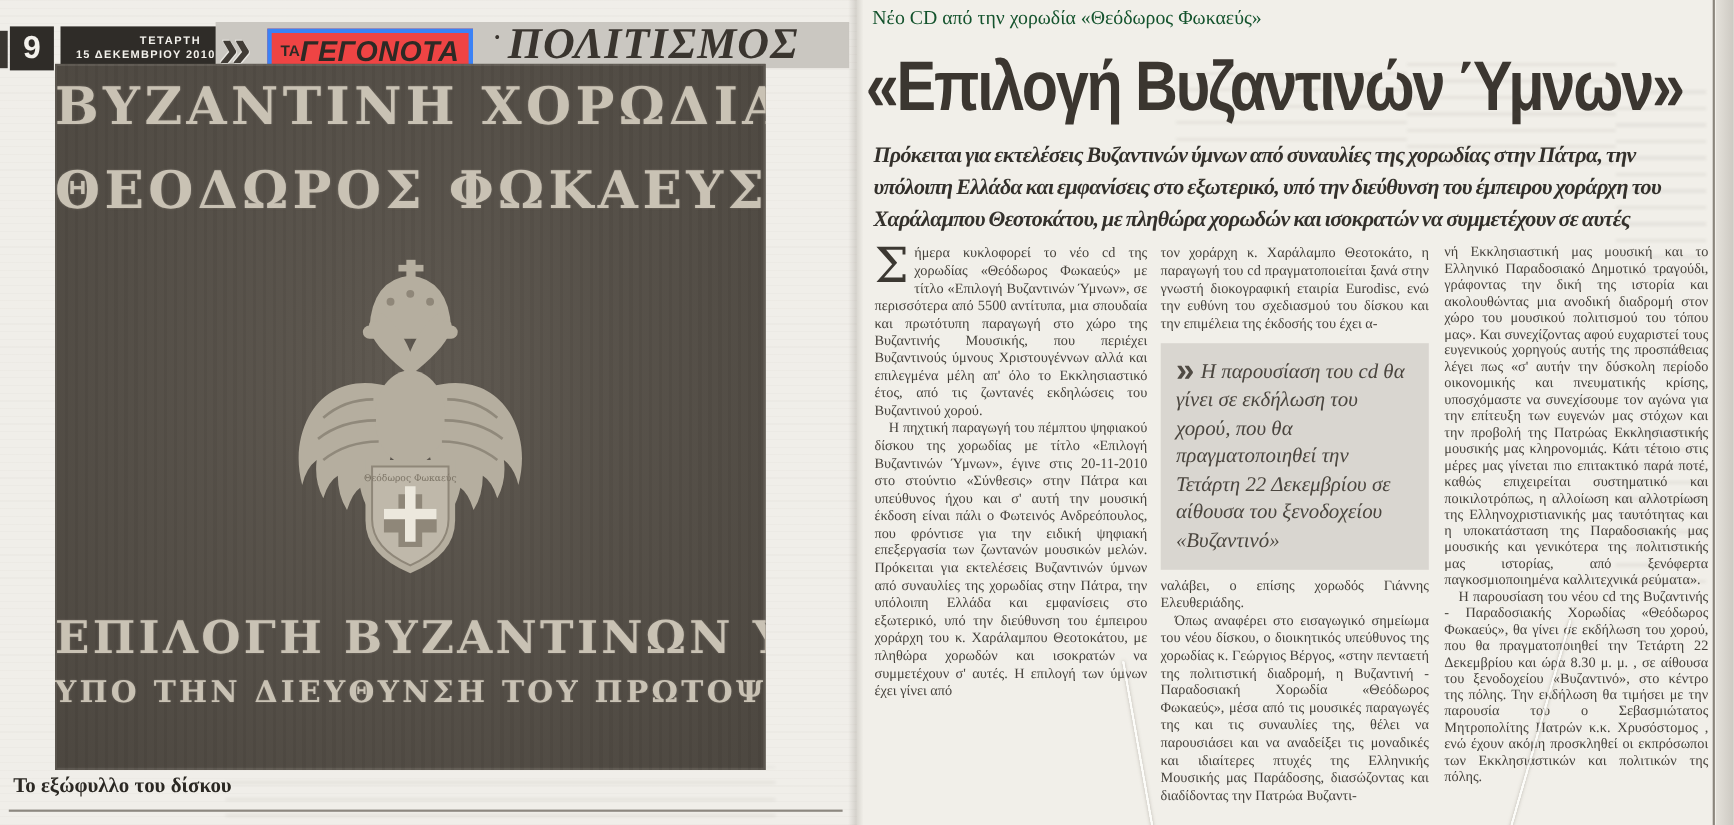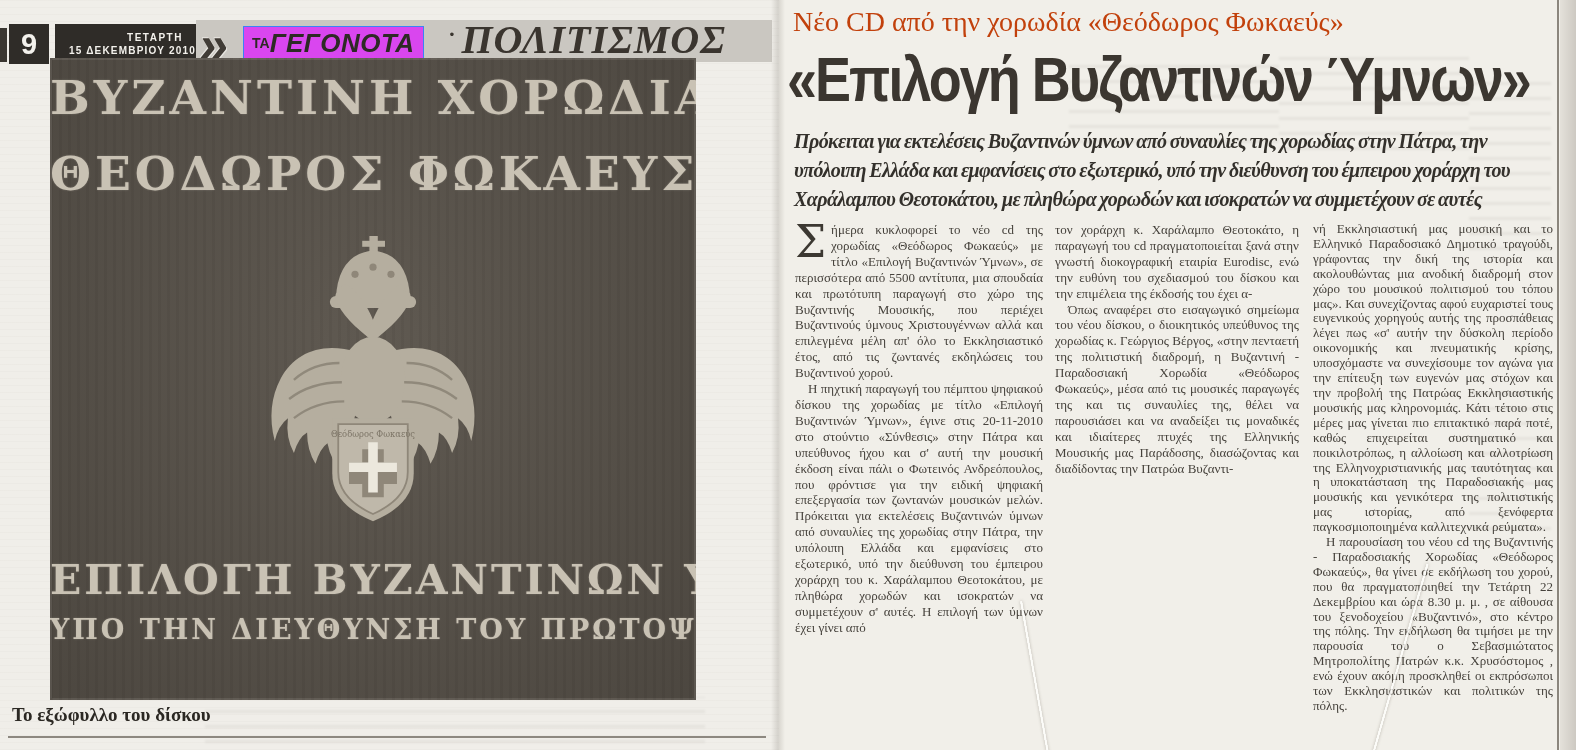--- a/index.html
+++ b/index.html
@@ -18,22 +18,22 @@
   .date-box{position:absolute;left:55px;top:24px;width:186px;height:40px;background:#2f2c28;
     color:#f3f1ec;font-family:"Liberation Sans",sans-serif;font-weight:bold;
     display:flex;flex-direction:column;justify-content:center;padding-left:14px;box-sizing:border-box;}
   .date-box .d1{font-size:10px;letter-spacing:1.5px;text-align:center;}
   .date-box .d2{font-size:10px;letter-spacing:1.2px;margin-top:2px;}
 
   .masthead-strip{position:absolute;left:196px;top:20px;width:576px;height:42px;background:#cac7c1;}
   .chevrons{position:absolute;left:200px;top:14px;font-family:"Liberation Sans",sans-serif;
     font-weight:bold;font-size:52px;color:#413c36;transform:skewX(-6deg);
     text-shadow:1px 1px 0 #e8e6e1, -1px -1px 0 #e8e6e1;}
-  .masthead-box{position:absolute;left:243px;top:26px;height:32px;background:#d946ef;
-    border:1px solid #3b82f6;display:flex;align-items:center;padding:0 8px;color:#2d2a25;}
+  .masthead-box{position:absolute;left:243px;top:26px;height:32px;background:#ef4444;
+    border:4px solid #3b82f6;display:flex;align-items:center;padding:0 8px;color:#2d2a25;}
   .masthead-box .ta{font-family:"Liberation Sans",sans-serif;font-weight:bold;font-size:14px;}
   .masthead-box .geg{font-family:"Liberation Sans",sans-serif;font-weight:bold;font-style:italic;
     font-size:26px;letter-spacing:0.5px;}
   .section-title{position:absolute;left:402px;top:16px;font-weight:bold;font-style:italic;
     font-size:40px;letter-spacing:1px;color:#393items430;color:#3a352f;margin-left:47px;}
   .section-title .dot{font-size:22px;vertical-align:12px;margin-right:6px;}
 
   .cd-cover{position:absolute;left:50px;top:58px;width:646px;height:642px;background:#575149;
     box-shadow:0 0 0 2px #6a645c inset;overflow:hidden;}
   .cd-cover .grain{position:absolute;inset:0;background:
@@ -49,21 +49,21 @@
   .byz-l5{top:594px;font-size:27px;letter-spacing:4px;}
   .emblem{position:absolute;left:50%;top:178px;transform:translateX(-50%);}
 
   .cover-caption{position:absolute;left:12px;top:704px;font-weight:bold;font-size:19px;color:#2b2823;}
   .left-rule{position:absolute;left:8px;top:736px;width:758px;height:2px;background:#8d8880;}
 
   
   .right-clip{position:absolute;left:779px;top:0;width:797px;height:750px;background:#f1efe9;}
   .gutter-shadow{position:absolute;left:771px;top:0;width:14px;height:750px;
     background:linear-gradient(90deg, transparent, rgba(90,84,74,0.18), transparent);}
-  .kicker{position:absolute;left:14px;top:6px;font-size:28px;color:#c2410c;}
+  .kicker{position:absolute;left:14px;top:6px;font-size:18px;color:#14532d;}
   .headline{position:absolute;left:8px;top:42px;font-family:"Liberation Sans",sans-serif;
     font-weight:bold;font-size:54px;letter-spacing:-2px;color:#3b3630;white-space:nowrap;
     transform:scaleY(1.18);transform-origin:left top;}
   .subhead{position:absolute;left:15px;top:127px;width:758px;font-weight:bold;font-style:italic;
     font-size:20px;line-height:29px;letter-spacing:-0.6px;word-spacing:-1px;color:#33302b;}
 
   .cols{position:absolute;top:222px;height:527px;overflow:hidden;text-align:justify;
     font-size:13px;line-height:15.9px;color:#46423c;}
   .col-1{left:16px;width:248px;}
   .col-2{left:276px;width:244px;}
@@ -160,20 +160,24 @@
     <div class="headline">«Επιλογή Βυζαντινών Ύμνων»</div>
     <div class="subhead">Πρόκειται για εκτελέσεις Βυζαντινών ύμνων από συναυλίες της χορωδίας στην Πάτρα, την υπόλοιπη Ελλάδα και εμφανίσεις στο εξωτερικό, υπό την διεύθυνση του έμπειρου χοράρχη του Χαράλαμπου Θεοτοκάτου, με πληθώρα χορωδών και ισοκρατών να συμμετέχουν σε αυτές</div>
 
     <div class="cols col-1">
       <p><span class="dropcap">Σ</span><span>ήμερα κυκλοφορεί το νέο cd της χορωδίας «Θεόδωρος Φωκαεύς» με τίτλο «Επιλογή Βυζαντινών Ύμνων», σε περισσότερα από 5500 αντίτυπα, μια σπουδαία και πρωτότυπη παραγωγή στο χώρο της Βυζαντινής Μουσικής, που περιέχει Βυζαντινούς ύμνους Χριστουγέννων αλλά και επιλεγμένα μέλη απ' όλο το Εκκλησιαστικό έτος, από τις ζωντανές εκδηλώσεις του Βυζαντινού χορού.</span></p>
       <p class="ind">Η πηχτική παραγωγή του πέμπτου ψηφιακού δίσκου της χορωδίας με τίτλο «Επιλογή Βυζαντινών Ύμνων», έγινε στις 20-11-2010 στο στούντιο «Σύνθεσις» στην Πάτρα και υπεύθυνος ήχου και σ' αυτή την μουσική έκδοση είναι πάλι ο Φωτεινός Ανδρεόπουλος, που φρόντισε για την ειδική ψηφιακή επεξεργασία των ζωντανών μουσικών μελών. Πρόκειται για εκτελέσεις Βυζαντινών ύμνων από συναυλίες της χορωδίας στην Πάτρα, την υπόλοιπη Ελλάδα και εμφανίσεις στο εξωτερικό, υπό την διεύθυνση του έμπειρου χοράρχη του κ. Χαράλαμπου Θεοτοκάτου, με πληθώρα χορωδών και ισοκρατών να συμμετέχουν σ' αυτές. Η επιλογή των ύμνων έχει γίνει από</p>
     </div>
 
     <div class="cols col-2">
       <p>τον χοράρχη κ. Χαράλαμπο Θεοτοκάτο, η παραγωγή του cd πραγματοποιείται ξανά στην γνωστή διοκογραφική εταιρία Eurodisc, ενώ την ευθύνη του σχεδιασμού του δίσκου και την επιμέλεια της έκδοσής του έχει α-</p>
+      <div class="pull-quote">
+        <span class="pq-chevron">»</span><span>Η παρουσίαση του cd θα γίνει σε εκδήλωση του χορού, που θα πραγματοποιηθεί την Τετάρτη 22 Δεκεμβρίου σε αίθουσα του ξενοδοχείου «Βυζαντινό»</span>
+      </div>
+      <p>ναλάβει, ο επίσης χορωδός Γιάννης Ελευθεριάδης.</p>
       <p class="ind">Όπως αναφέρει στο εισαγωγικό σημείωμα του νέου δίσκου, ο διοικητικός υπεύθυνος της χορωδίας κ. Γεώργιος Βέργος, «στην πενταετή της πολιτιστική διαδρομή, η Βυζαντινή - Παραδοσιακή Χορωδία «Θεόδωρος Φωκαεύς», μέσα από τις μουσικές παραγωγές της και τις συναυλίες της, θέλει να παρουσιάσει και να αναδείξει τις μοναδικές και ιδιαίτερες πτυχές της Ελληνικής Μουσικής μας Παράδοσης, διασώζοντας και διαδίδοντας την Πατρώα Βυζαντι-</p>
     </div>
 
     <div class="cols col-3">
       <p>νή Εκκλησιαστική μας μουσική και το Ελληνικό Παραδοσιακό Δημοτικό τραγούδι, γράφοντας την δική της ιστορία και ακολουθώντας μια ανοδική διαδρομή στον χώρο του μουσικού πολιτισμού του τόπου μας». Και συνεχίζοντας αφού ευχαριστεί τους ευγενικούς χορηγούς αυτής της προσπάθειας λέγει πως «σ' αυτήν την δύσκολη περίοδο οικονομικής και πνευματικής κρίσης, υποσχόμαστε να συνεχίσουμε τον αγώνα για την επίτευξη των ευγενών μας στόχων και την προβολή της Πατρώας Εκκλησιαστικής μουσικής μας κληρονομιάς. Κάτι τέτοιο στις μέρες μας γίνεται πιο επιτακτικό παρά ποτέ, καθώς επιχειρείται συστηματικό και ποικιλοτρόπως, η αλλοίωση και αλλοτρίωση της Ελληνοχριστιανικής μας ταυτότητας και η υποκατάσταση της Παραδοσιακής μας μουσικής και γενικότερα της πολιτιστικής μας ιστορίας, από ξενόφερτα παγκοσμιοποιημένα καλλιτεχνικά ρεύματα».</p>
       <p class="ind">Η παρουσίαση του νέου cd της Βυζαντινής - Παραδοσιακής Χορωδίας «Θεόδωρος Φωκαεύς», θα γίνει σε εκδήλωση του χορού, που θα πραγματοποιηθεί την Τετάρτη 22 Δεκεμβρίου και ώρα 8.30 μ. μ. , σε αίθουσα του ξενοδοχείου «Βυζαντινό», στο κέντρο της πόλης. Την εκδήλωση θα τιμήσει με την παρουσία του ο Σεβασμιώτατος Μητροπολίτης Πατρών κ.κ. Χρυσόστομος , ενώ έχουν ακόμη προσκληθεί οι εκπρόσωποι των Εκκλησιαστικών και πολιτικών της πόλης.</p>
     </div>
 
     <div class="vrule"></div>
     <div class="right-edge"></div>

